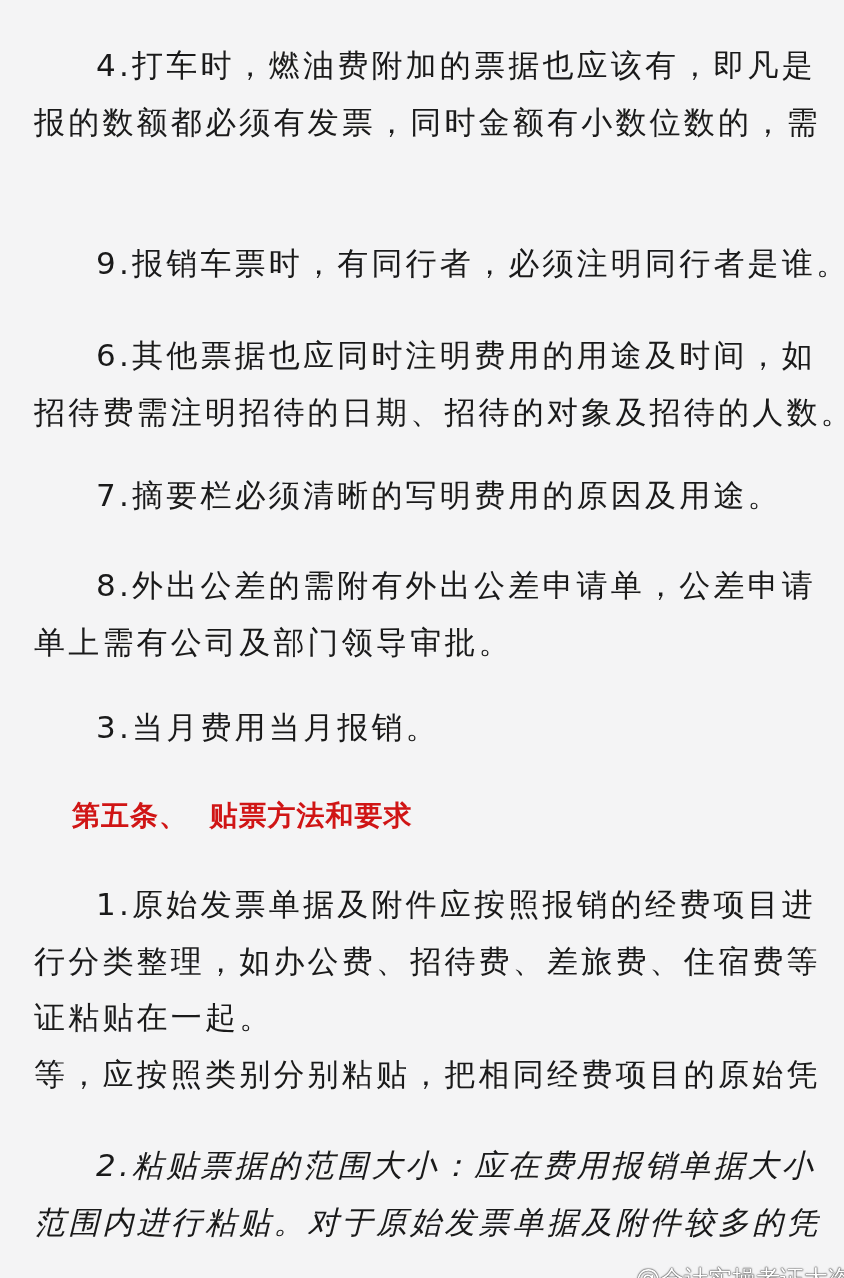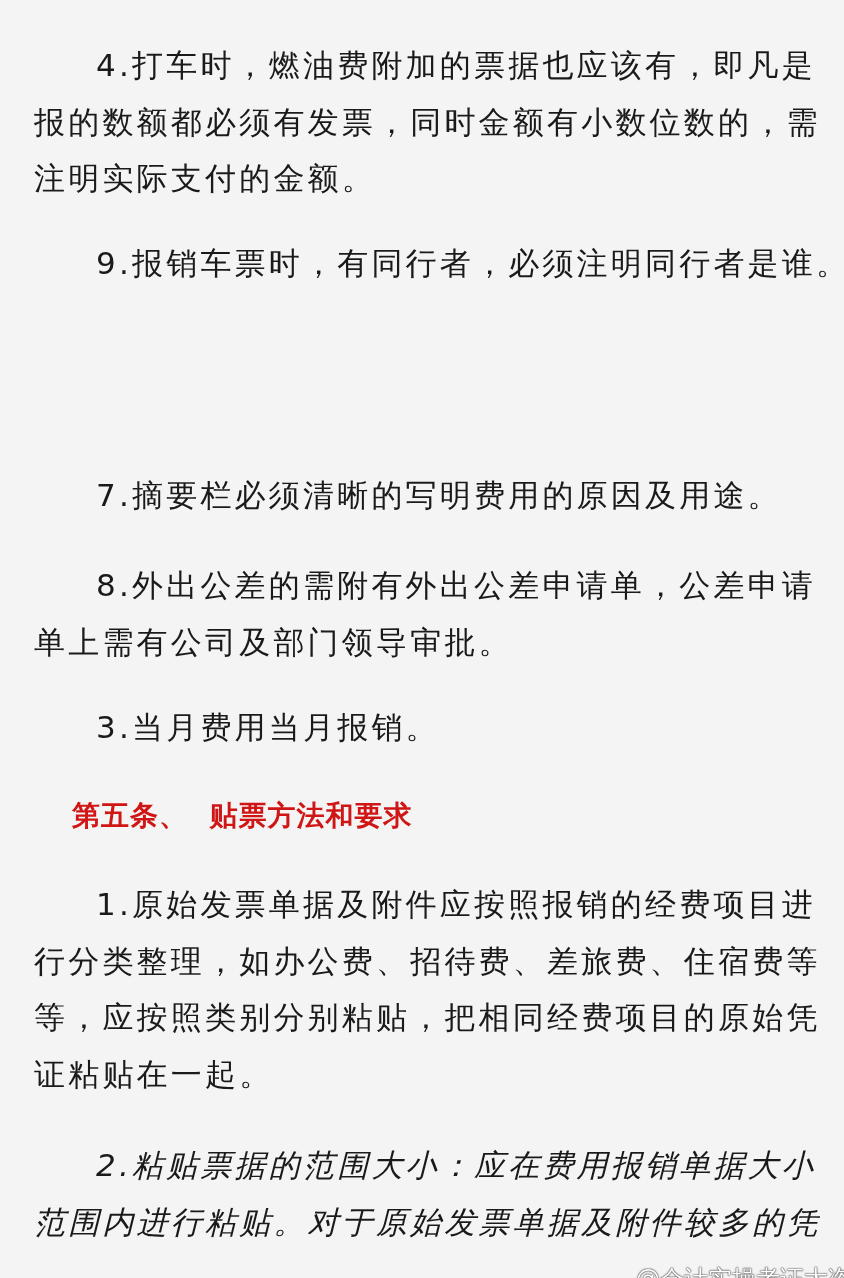--- a/index.html
+++ b/index.html
@@ -61,48 +61,51 @@
   }
 </style>
 </head>
 <body>
 
 <div class="page">
 
   <div class="para" style="top:0px;">
     <span class="line first">4.打车时，燃油费附加的票据也应该有，即凡是</span>
     <span class="line cont">报的数额都必须有发票，同时金额有小数位数的，需</span>
-    <span class="line cont">注明实际支付的金额。</span>
   </div>
 
   <div class="para" style="top:198px;">
     <span class="line first">9.报销车票时，有同行者，必须注明同行者是谁。</span>
   </div>
 
+  <div class="para" style="top:290px;">
+    <span class="line first">6.其他票据也应同时注明费用的用途及时间，如</span>
+    <span class="line cont">招待费需注明招待的日期、招待的对象及招待的人数。</span>
+  </div>
 
   <div class="para" style="top:430px;">
     <span class="line first">7.摘要栏必须清晰的写明费用的原因及用途。</span>
   </div>
 
   <div class="para" style="top:520px;">
     <span class="line first">8.外出公差的需附有外出公差申请单，公差申请</span>
     <span class="line cont">单上需有公司及部门领导审批。</span>
   </div>
 
   <div class="para" style="top:662px;">
     <span class="line first">3.当月费用当月报销。</span>
   </div>
 
   <h2 class="heading">第五条、  贴票方法和要求</h2>
 
   <div class="para" style="top:839px;">
     <span class="line first">1.原始发票单据及附件应按照报销的经费项目进</span>
     <span class="line cont">行分类整理，如办公费、招待费、差旅费、住宿费等</span>
+    <span class="line cont">证粘贴在一起。</span>
     <span class="line cont">等，应按照类别分别粘贴，把相同经费项目的原始凭</span>
-    <span class="line cont">证粘贴在一起。</span>
   </div>
 
   <div class="para" style="top:1100px;font-style:italic;">
     <span class="line first">2.粘贴票据的范围大小：应在费用报销单据大小</span>
     <span class="line cont">范围内进行粘贴。对于原始发票单据及附件较多的凭</span>
   </div>
 
   <div class="watermark">@会计实操考证大盗</div>
 
 </div>

